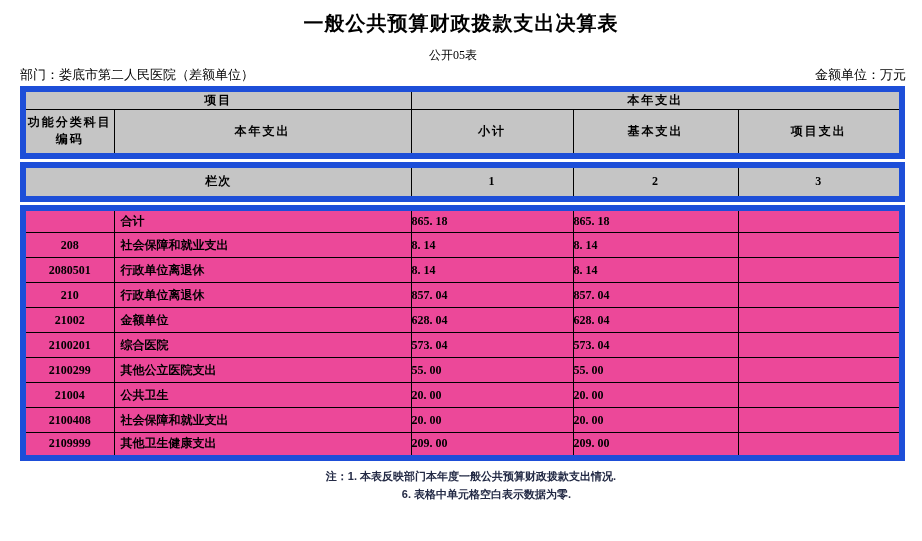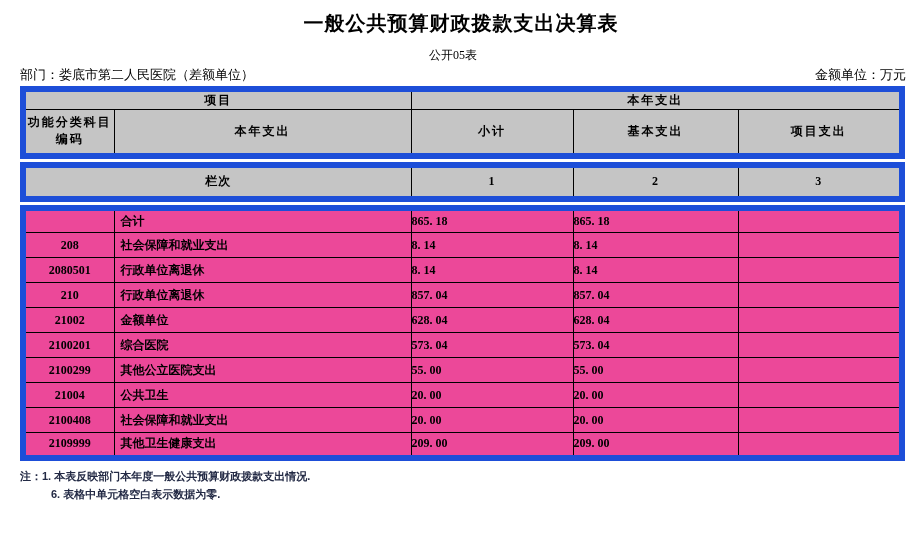--- a/index.html
+++ b/index.html
@@ -63,20 +63,21 @@
   .data-tbl td.cell-name { text-align: left; padding-left: 6px; }
   .data-tbl td.cell-num  { text-align: left; padding-right: 5px; }
 
   .notes {
     margin: 6px 0 0 20px;
     font-family: "Liberation Sans", "DejaVu Sans", sans-serif;
     font-weight: bold;
     font-size: 11px;
     color: #232a45;
     line-height: 18px;
+    text-align: center;
   }
   .notes .indent { margin-left: 31px; }
 </style>
 </head>
 <body>
 
 <div class="page">
 
   <h1 class="title">一般公共预算财政拨款支出决算表</h1>
 

